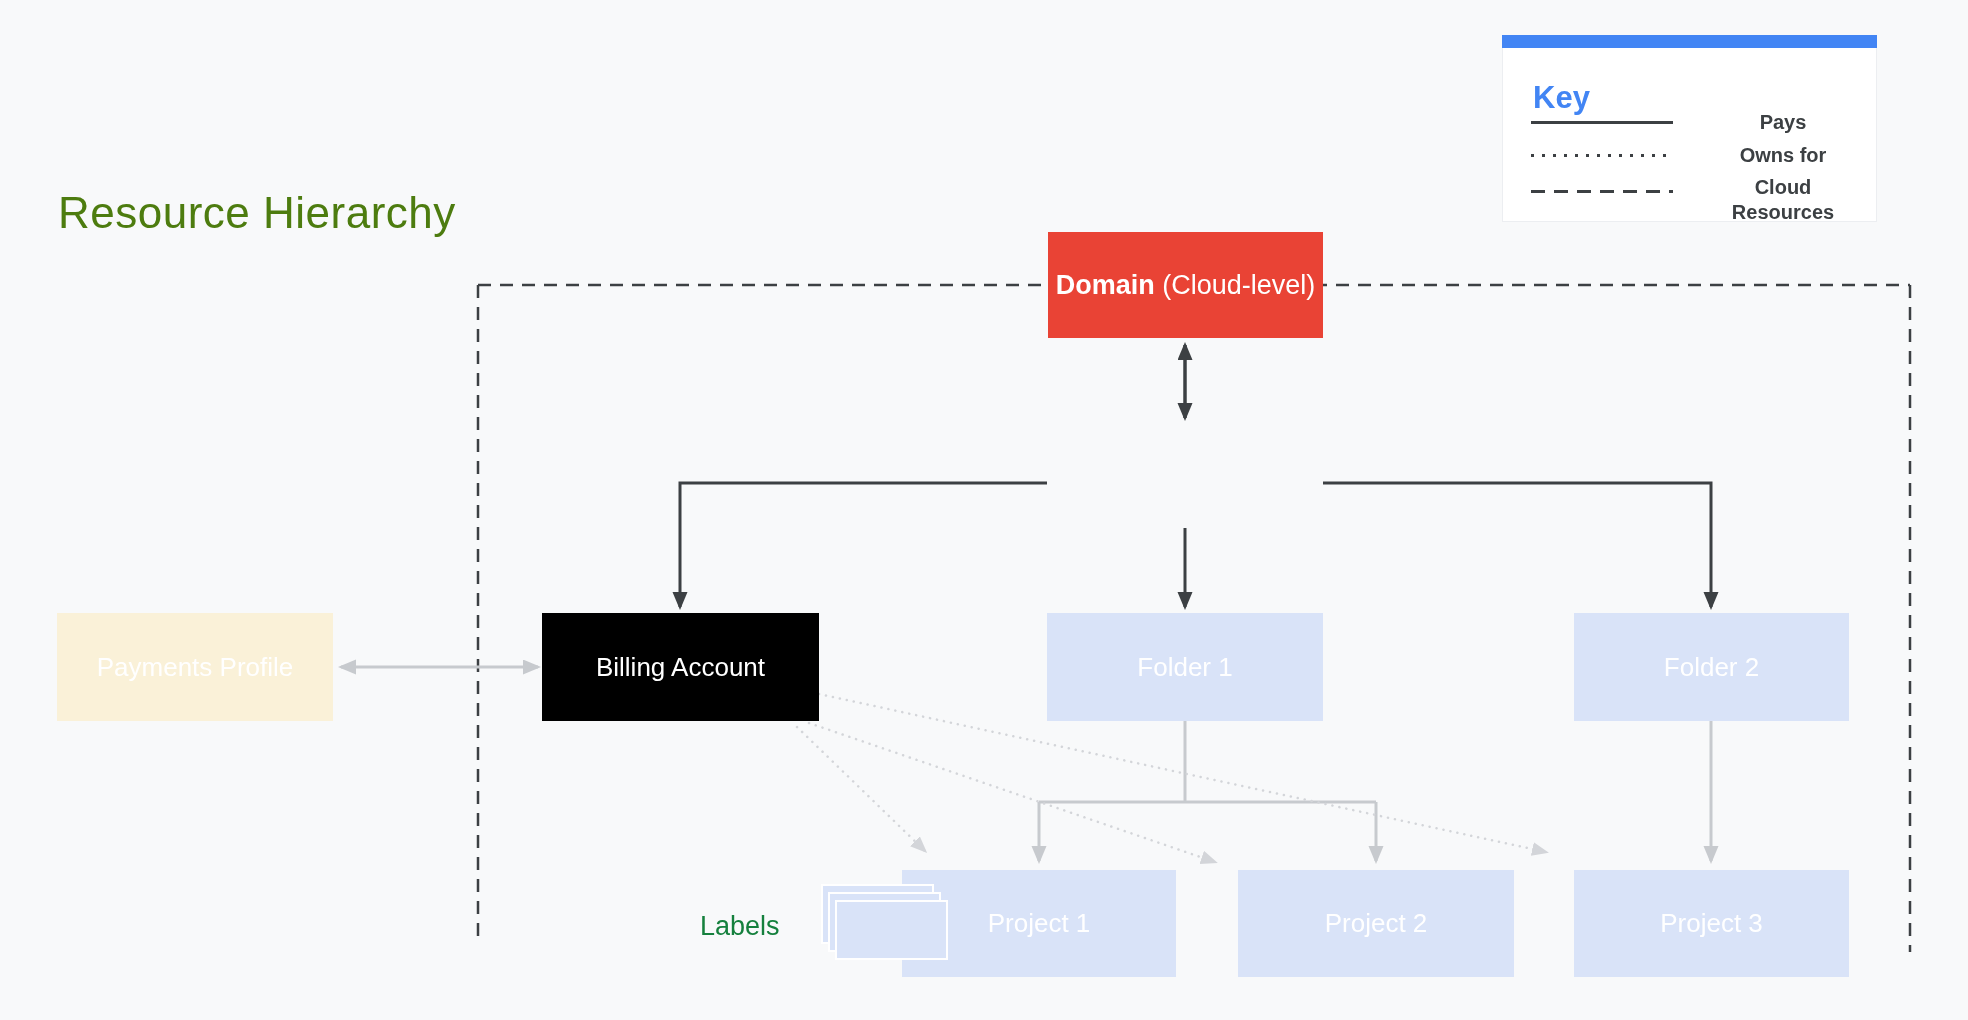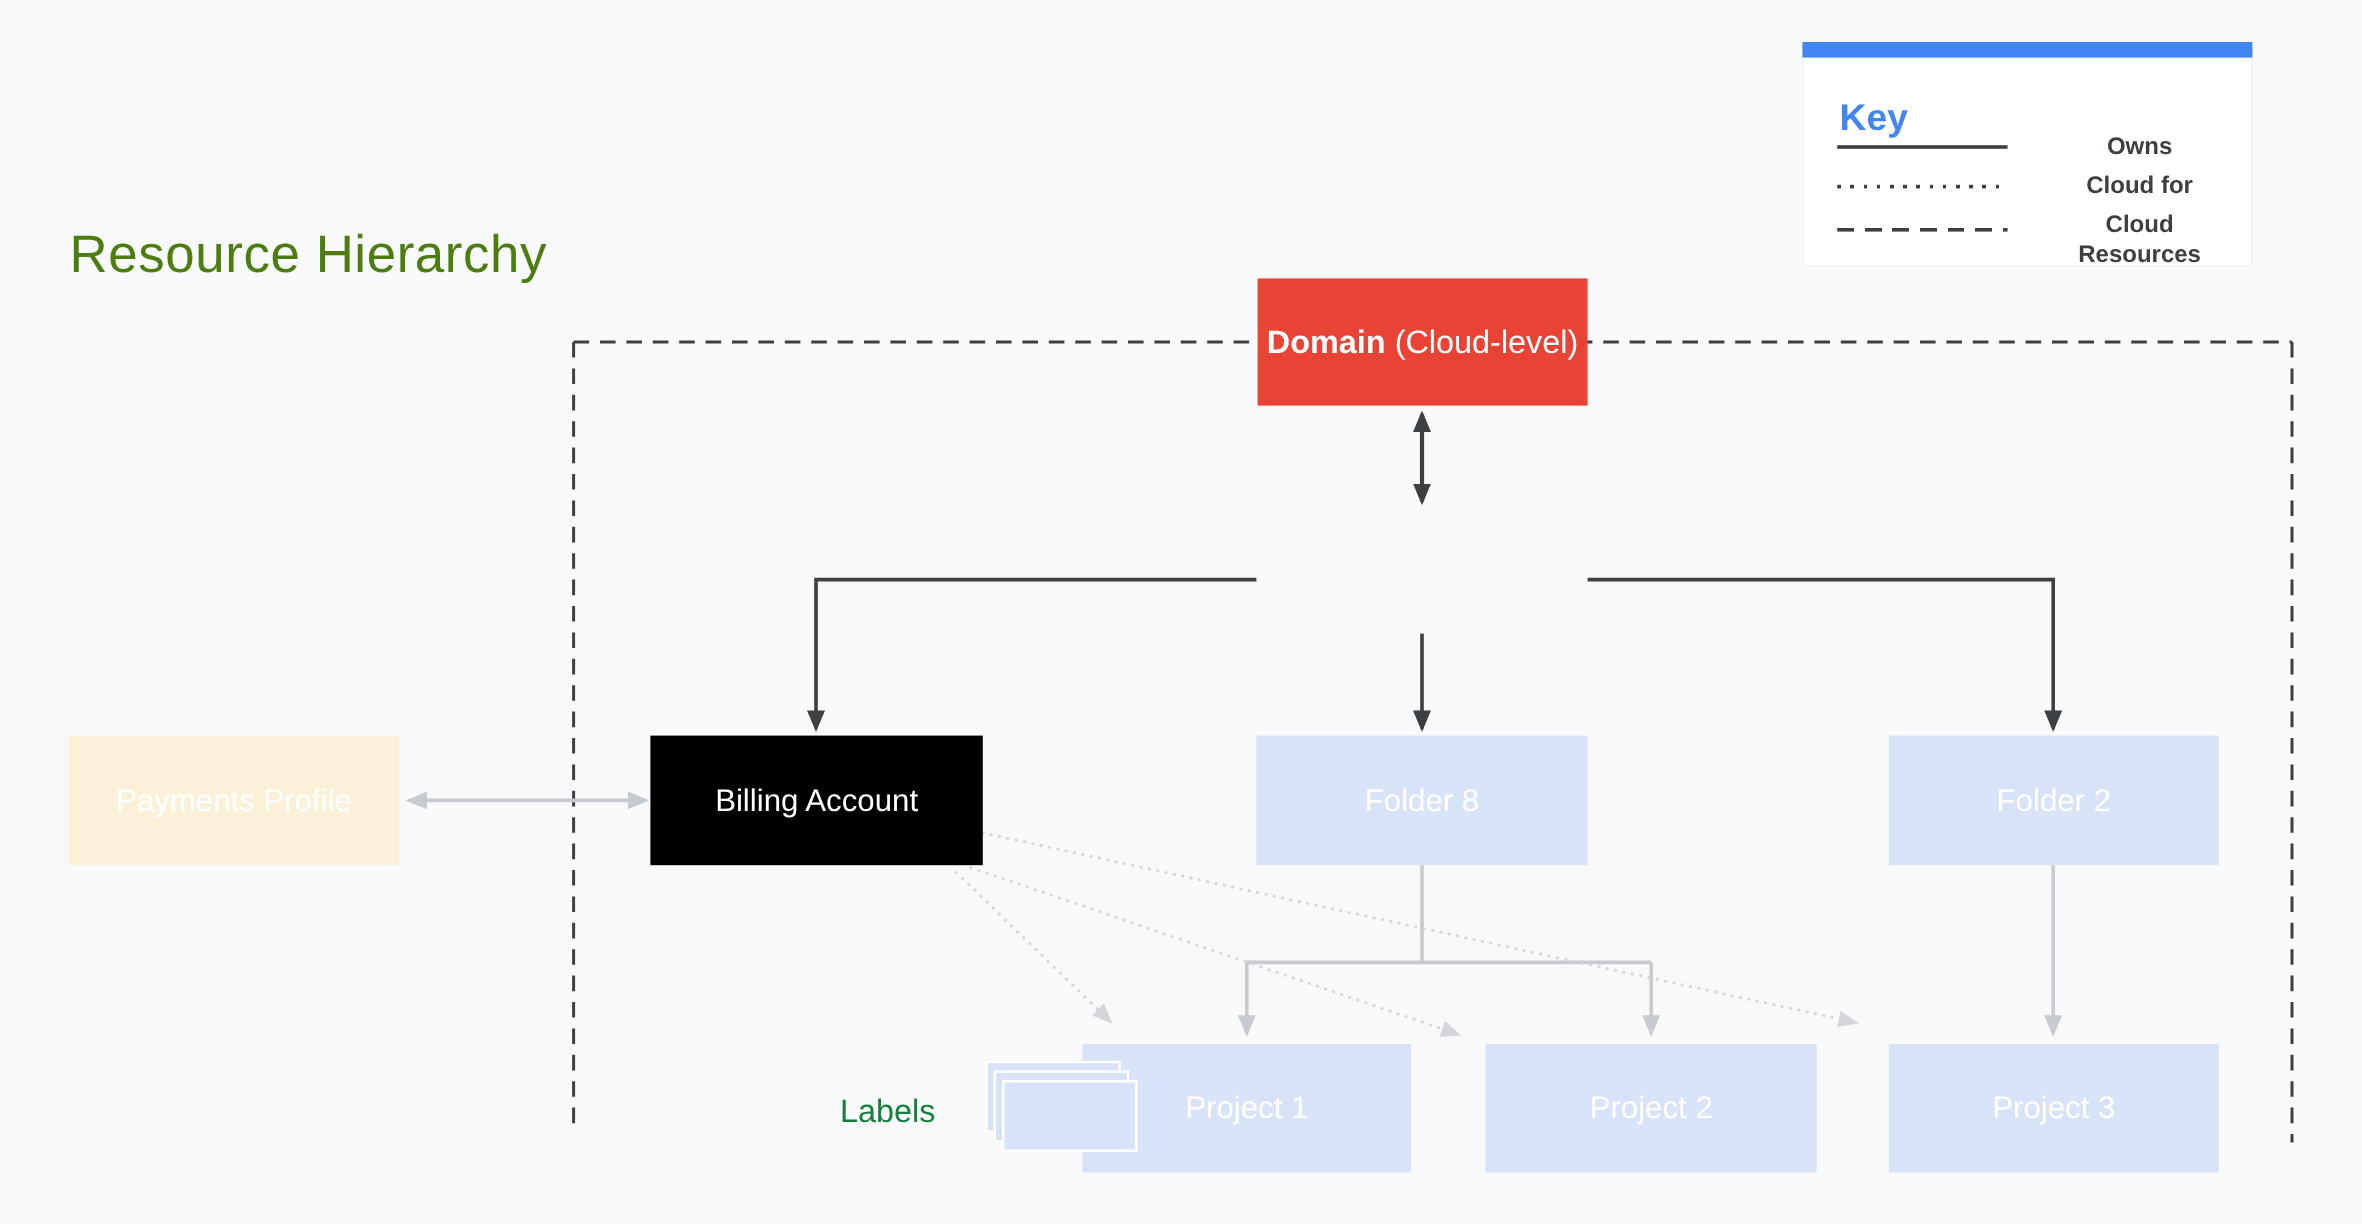--- a/index.html
+++ b/index.html
@@ -82,22 +82,22 @@
 <div class="stage">
 
   <div class="page-title">Resource Hierarchy</div>
 
   <div class="key">
     <div class="key-bar"></div>
     <div class="key-title">Key</div>
     <div class="sample solid"></div>
     <div class="sample dotted"></div>
     <div class="sample dashed"></div>
-    <div class="klabel l1">Owns</div>
-    <div class="klabel l2">Cloud for</div>
+    <div class="klabel l1">Pays</div>
+    <div class="klabel l2">Owns for</div>
     <div class="klabel l3">Cloud Resources</div>
   </div>
 
   <svg class="connectors" width="1968" height="1020" viewBox="0 0 1968 1020">
     <defs>
       <marker id="arrow-dark" markerUnits="userSpaceOnUse" markerWidth="20" markerHeight="18" refX="15" refY="7.5" orient="auto-start-reverse">
         <path d="M0,0 L18,7.5 L0,15 Z" fill="#3C4043"></path>
       </marker>
       <marker id="arrow-gray" markerUnits="userSpaceOnUse" markerWidth="20" markerHeight="18" refX="15" refY="7.5" orient="auto-start-reverse">
         <path d="M0,0 L18,7.5 L0,15 Z" fill="#C7CACE"></path>
@@ -130,21 +130,21 @@
     <line x1="819" y1="694" x2="1546" y2="852" stroke="#D3D5D9" stroke-width="2.5" stroke-linecap="round" stroke-dasharray="0.1 7" marker-end="url(#arrow-dot)"></line>
   </svg>
 
   <div class="node red n-domain"><span class="b">Domain</span><span> (Cloud-level)</span></div>
 
 
   <div class="node cream-box n-payments"><span>Payments Profile</span></div>
 
   <div class="node green-box n-billing"><span>Billing Account</span></div>
 
-  <div class="node blue-box n-folder1"><span>Folder 8</span></div>
+  <div class="node blue-box n-folder1"><span>Folder 1</span></div>
 
   <div class="node blue-box n-folder2"><span>Folder 2</span></div>
 
   <div class="node blue-box n-project1"><span>Project 1</span></div>
 
   <div class="node blue-box n-project2"><span>Project 2</span></div>
 
   <div class="node blue-box n-project3"><span>Project 3</span></div>
 
   <div class="labels-caption">Labels</div>

